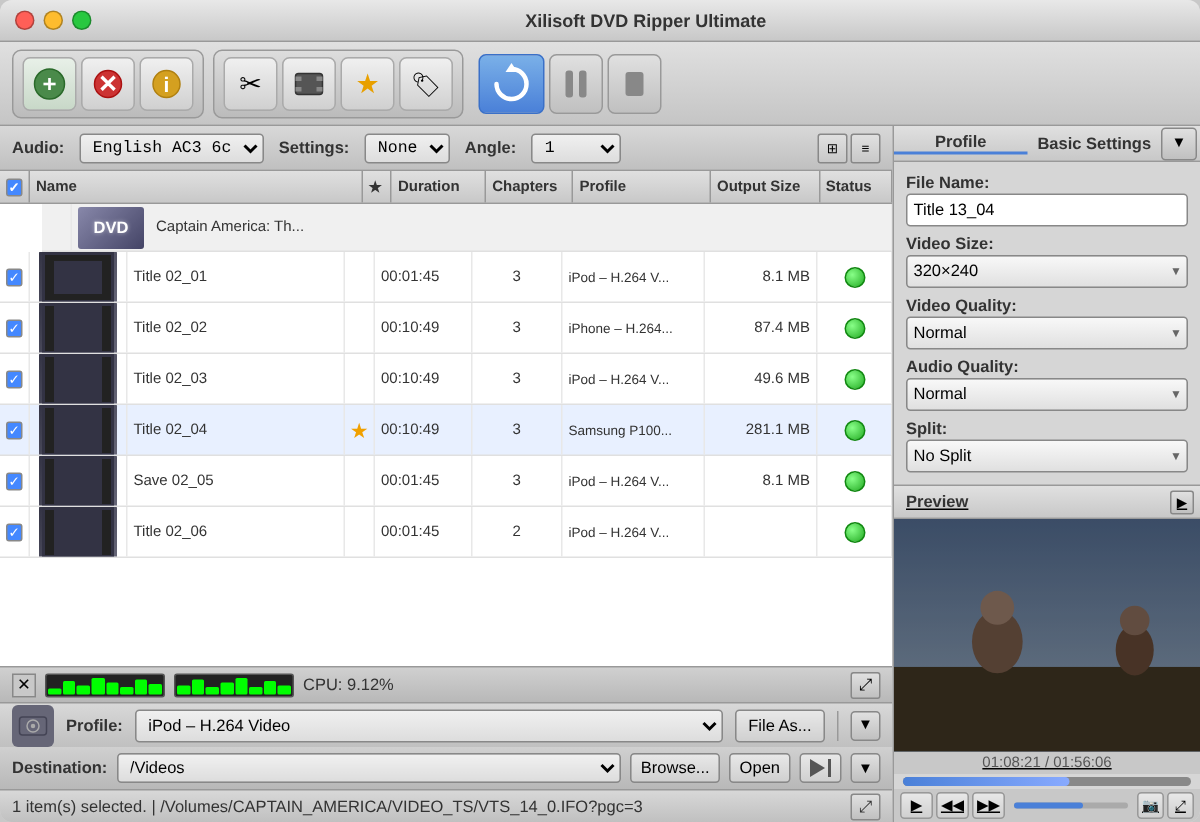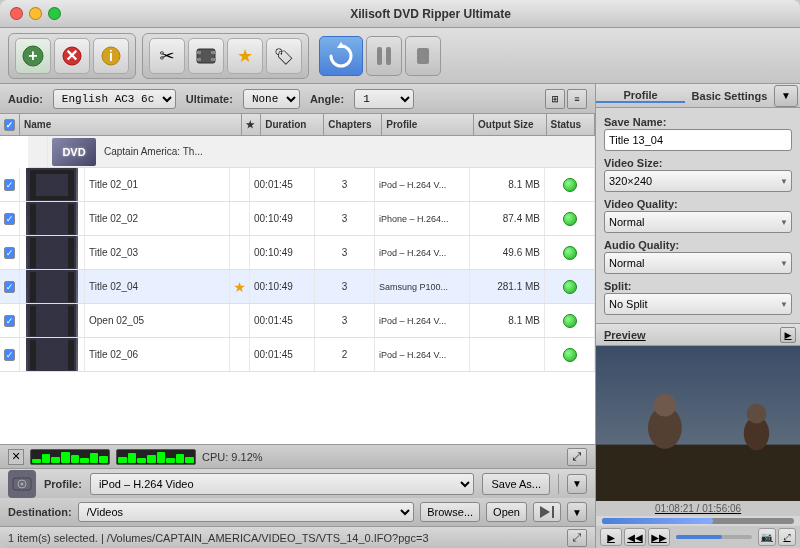--- a/index.html
+++ b/index.html
@@ -225,21 +225,21 @@
 
   <div class="main-area">
 
     <div class="left-panel">
 
       <div class="options-bar">
         <span class="options-label">Audio:</span>
         <select class="options-select">
           <option>English AC3 6c</option>
         </select>
-        <span class="options-label">Ultimate:</span>
+        <span class="options-label">Settings:</span>
         <select class="options-select">
           <option>None</option>
         </select>
         <span class="options-label">Angle:</span>
         <select class="options-select" style="width:60px;">
           <option>1</option>
         </select>
         <div class="grid-btns">
           <div class="grid-btn">⊞</div>
           <div class="grid-btn">≡</div>
@@ -377,21 +377,21 @@
             </div>
           <div class="tc tc-thumb">
             <div class="thumb-img">
               <svg width="48" height="34" viewBox="0 0 48 34">
                   <rect width="48" height="34" fill="#334"></rect>
                   <rect x="2" y="2" width="6" height="30" fill="#222"></rect>
                   <rect x="40" y="2" width="6" height="30" fill="#222"></rect>
                 </svg>
             </div>
           </div>
-          <div class="tc tc-name">Open 02_05</div>
+          <div class="tc tc-name">Save 02_05</div>
           <div class="tc tc-star"></div>
           <div class="tc tc-duration">00:01:45</div>
           <div class="tc tc-chapters">3</div>
           <div class="tc tc-profile">iPod – H.264 V...</div>
           <div class="tc tc-output">8.1 MB</div>
           <div class="tc tc-status">
               <div class="status-dot status-green"></div>
             </div>
         </div>
 
@@ -451,21 +451,21 @@
           <svg width="22" height="22" viewBox="0 0 22 22">
               <rect x="2" y="5" width="18" height="12" rx="2" fill="#667" stroke="#445" stroke-width="1"></rect>
               <circle cx="11" cy="11" r="4" fill="none" stroke="#aaa" stroke-width="1"></circle>
               <circle cx="11" cy="11" r="1.5" fill="#aaa"></circle>
             </svg>
         </div>
         <span style="font-size:11px;font-weight:bold;color:#333;">Profile:</span>
         <select class="profile-select">
           <option>iPod – H.264 Video</option>
         </select>
-        <button class="save-btn">Save As...</button>
+        <button class="save-btn">File As...</button>
         <div style="width:1px;height:20px;background:#999;"></div>
         <div style="width:20px;height:20px;background:linear-gradient(to bottom,#e0e0e0,#c0c0c0);border:1px solid #888;border-radius:3px;display:flex;align-items:center;justify-content:center;cursor:pointer;font-size:10px;">▼</div>
       </div>
 
       <div class="dest-bar">
         <span class="dest-label">Destination:</span>
         <select class="dest-select">
           <option>/Videos</option>
         </select>
         <button class="browse-btn">Browse...</button>
@@ -487,21 +487,21 @@
 
     <div class="right-panel">
       <div class="right-panel-header">
         <span class="right-tab active">Profile</span>
         <span class="right-tab">Basic Settings</span>
         <div class="right-tab-btn">▼</div>
       </div>
 
       <div class="settings-form">
         <div>
-          <div class="form-label">Save Name:</div>
+          <div class="form-label">File Name:</div>
           <input class="form-input" type="text" value="Title 13_04" style="">
         </div>
 
         <div>
           <div class="form-label">Video Size:</div>
           <div class="select-wrapper">
             <select class="form-select">
               <option>320×240</option>
             </select>
           </div>

